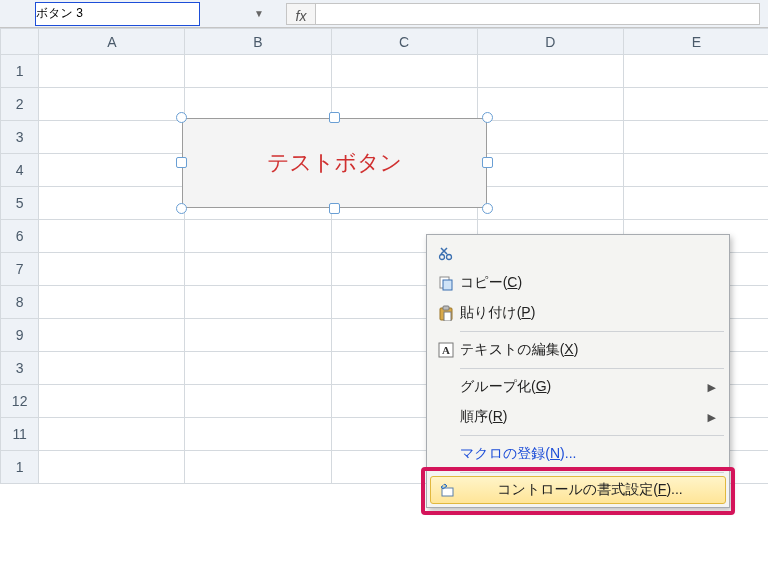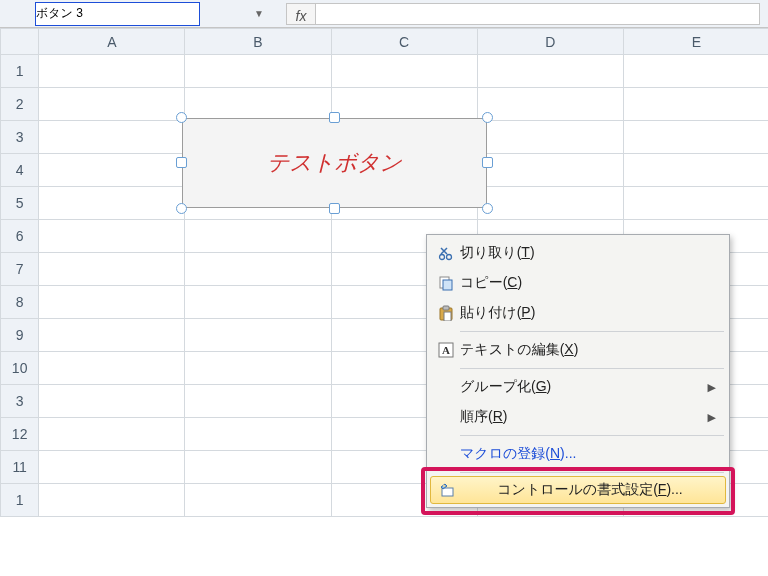--- a/index.html
+++ b/index.html
@@ -114,21 +114,20 @@
     width: 100%;
     height: 100%;
     background: #f4f4f4;
     border: 1px solid #9c9c9c;
     display: flex;
     align-items: center;
     justify-content: center;
     font-size: 22px;
     color: #d03030;
     font-family: "Meiryo", sans-serif;
-    font-style: italic;
   }
   .handle {
     position: absolute;
     width: 11px;
     height: 11px;
     background: #fff;
     border: 1.5px solid #6a9fd4;
     border-radius: 50%;
   }
   .handle.sq { border-radius: 2px; }
@@ -283,28 +282,20 @@
         <tr>
           <td class="rowhdr">8</td>
           <td class="cell"></td>
           <td class="cell"></td>
           <td class="cell"></td>
           <td class="cell"></td>
           <td class="cell"></td>
         </tr>
         <tr>
           <td class="rowhdr">9</td>
-          <td class="cell"></td>
-          <td class="cell"></td>
-          <td class="cell"></td>
-          <td class="cell"></td>
-          <td class="cell"></td>
-        </tr>
-        <tr>
-          <td class="rowhdr">10</td>
           <td class="cell"></td>
           <td class="cell"></td>
           <td class="cell"></td>
           <td class="cell"></td>
           <td class="cell"></td>
         </tr>
         <tr>
           <td class="rowhdr">3</td>
           <td class="cell"></td>
           <td class="cell"></td>
@@ -355,21 +346,20 @@
 
   <div class="ctx" id="ctx">
     <div class="ctx-item">
         <span class="ctx-icon">
           <svg width="16" height="16">
             <path d="M3 3 L9 9 M9 3 L3 9" stroke="#3a6fb0" stroke-width="1.5" fill="none"></path>
             <circle cx="4" cy="12" r="2.5" fill="none" stroke="#3a6fb0" stroke-width="1.3"></circle>
             <circle cx="11" cy="12" r="2.5" fill="none" stroke="#3a6fb0" stroke-width="1.3"></circle>
           </svg>
         </span>
-        <span class="ctx-label">切り取り(<span class="underline">T</span>)</span>
       </div>
       <div class="ctx-item">
         <span class="ctx-icon">
           <svg width="16" height="16">
             <rect x="2" y="2" width="9" height="11" fill="#fff" stroke="#8a8a8a"></rect>
             <rect x="5" y="5" width="9" height="10" fill="#cfe3f7" stroke="#3a6fb0"></rect>
           </svg>
         </span>
         <span class="ctx-label">コピー(<span class="underline">C</span>)</span>
       </div>

